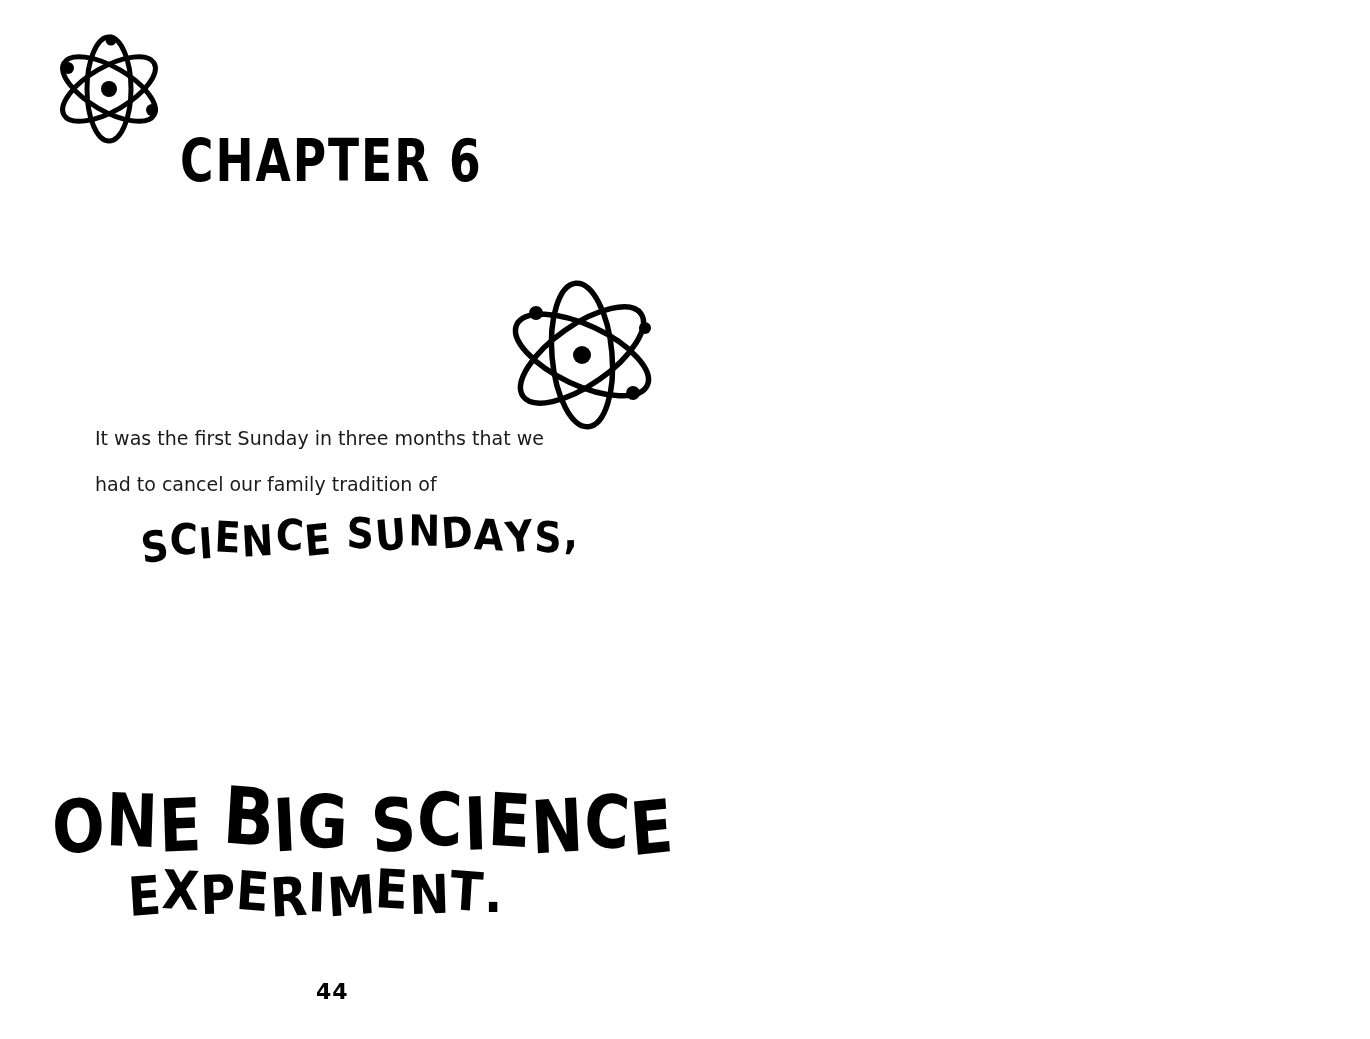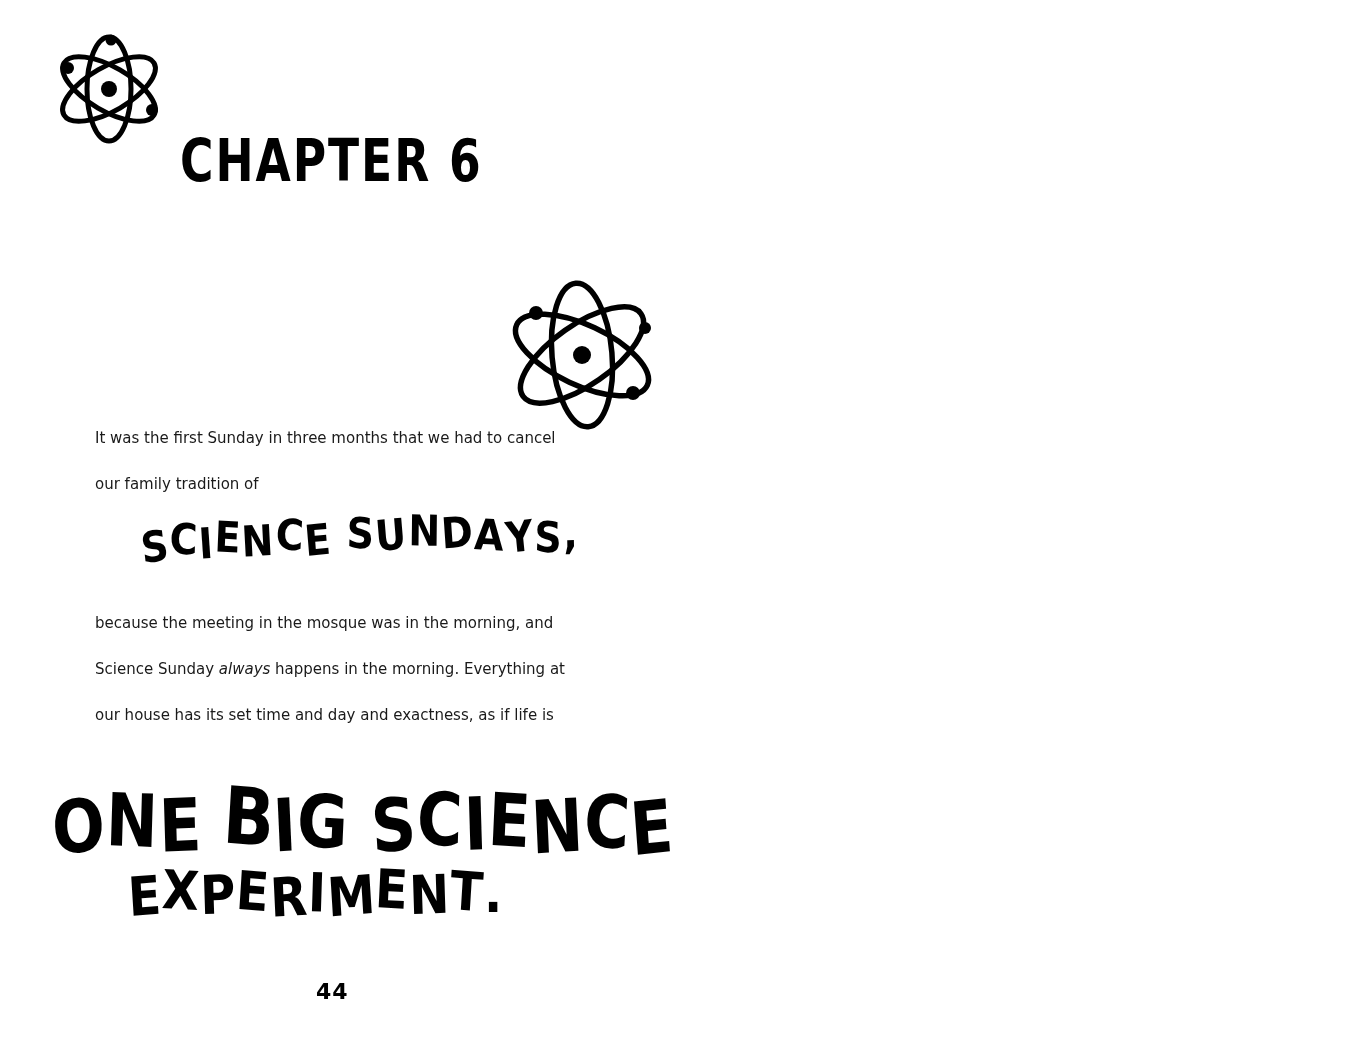--- a/index.html
+++ b/index.html
@@ -40,21 +40,21 @@
     font-size: 47px;
     letter-spacing: 2px;
     transform: scaleY(1.25) scaleX(0.97);
     transform-origin: left top;
     color: #000;
   }
 
   
   .body-col {
     position: absolute;
-    font-size: 15px;
+    font-size: 19px;
     line-height: 46px;
     color: #1a1a1a;
     font-family: "DejaVu Sans", sans-serif;
   }
   .left-para-1 {
     left: 95px;
     top: 415px;
     width: 470px;
   }
   .left-para-2 {
@@ -150,21 +150,20 @@
         <circle cx="150" cy="60" r="6" fill="#000" stroke="none"></circle>
       </svg>
     </div>
 
     <div class="body-col left-para-1">It was the first Sunday in three months that we had to cancel our family tradition of</div>
 
     <div class="hand hand-science-sundays">
       <span class="ch" style="transform:rotate(-6deg) translateY(4px);">S</span><span class="ch" style="transform:rotate(3deg) translateY(-2px);">C</span><span class="ch" style="transform:rotate(-3deg) translateY(2px);">I</span><span class="ch" style="transform:rotate(4deg) translateY(-3px);">E</span><span class="ch" style="transform:rotate(-2deg) translateY(1px);">N</span><span class="ch" style="transform:rotate(5deg) translateY(-4px);">C</span><span class="ch" style="transform:rotate(-4deg) translateY(1px);">E</span><span class="ch">&nbsp;</span><span class="ch" style="transform:rotate(3deg) translateY(-4px);">S</span><span class="ch" style="transform:rotate(-4deg) translateY(-2px);">U</span><span class="ch" style="transform:rotate(2deg) translateY(-5px);">N</span><span class="ch" style="transform:rotate(-3deg) translateY(-3px);">D</span><span class="ch" style="transform:rotate(4deg) translateY(0px);">A</span><span class="ch" style="transform:rotate(-5deg) translateY(2px);">Y</span><span class="ch" style="transform:rotate(3deg) translateY(3px);">S</span><span class="ch">,</span>
     </div>
 
-    <div class="body-col left-para-2"><span>because the meeting in the mosque was in the morning, and Science Sunday </span><em>always</em><span> happens in the morning. Everything at our house has its set time and day and exactness, as if life is</span></div>
 
     <div class="hand hand-one-big">
       <span class="ch" style="transform:rotate(-3deg) translateY(3px);">O</span><span class="ch" style="transform:rotate(2deg) translateY(-2px);">N</span><span class="ch" style="transform:rotate(-2deg) translateY(2px);">E</span><span class="ch">&nbsp;</span><span class="ch" style="transform:rotate(4deg) translateY(-5px) scale(1.08);">B</span><span class="ch" style="transform:rotate(-3deg) translateY(2px);">I</span><span class="ch" style="transform:rotate(3deg) translateY(-1px);">G</span><span class="ch">&nbsp;</span><span class="ch" style="transform:rotate(-4deg) translateY(2px);">S</span><span class="ch" style="transform:rotate(2deg) translateY(-3px);">C</span><span class="ch" style="transform:rotate(-2deg) translateY(1px);">I</span><span class="ch" style="transform:rotate(3deg) translateY(-2px);">E</span><span class="ch" style="transform:rotate(-3deg) translateY(3px);">N</span><span class="ch" style="transform:rotate(4deg) translateY(-1px);">C</span><span class="ch" style="transform:rotate(-5deg) translateY(4px);">E</span>
     </div>
 
     <div class="hand hand-experiment">
       <span class="ch" style="transform:rotate(-4deg) translateY(2px);">E</span><span class="ch" style="transform:rotate(3deg) translateY(-3px);">X</span><span class="ch" style="transform:rotate(-2deg) translateY(1px);">P</span><span class="ch" style="transform:rotate(4deg) translateY(-2px);">E</span><span class="ch" style="transform:rotate(-3deg) translateY(3px);">R</span><span class="ch" style="transform:rotate(2deg) translateY(-1px);">I</span><span class="ch" style="transform:rotate(-4deg) translateY(2px);">M</span><span class="ch" style="transform:rotate(3deg) translateY(-4px);">E</span><span class="ch" style="transform:rotate(-2deg) translateY(1px);">N</span><span class="ch" style="transform:rotate(4deg) translateY(-2px);">T</span><span class="ch">.</span>
     </div>
 
     <div class="page-number page-number-left">44</div>

